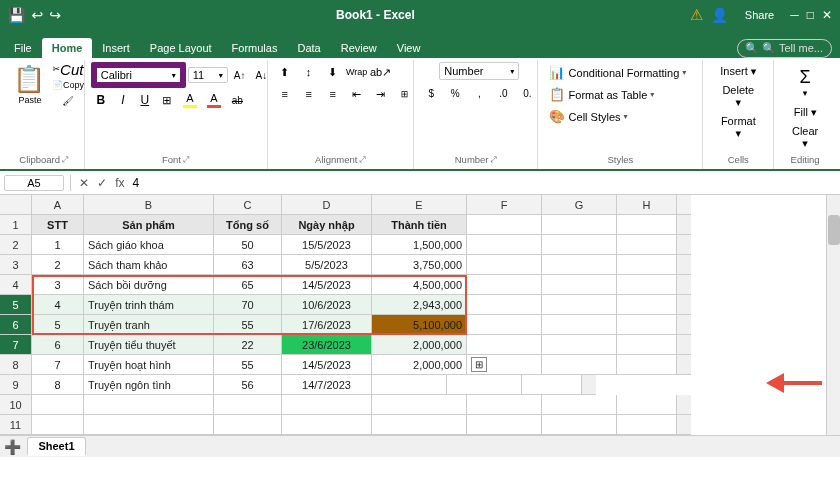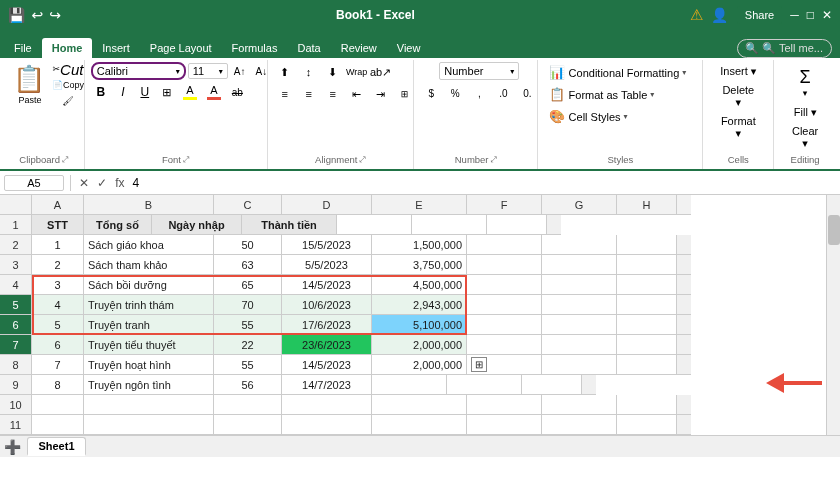--- a/index.html
+++ b/index.html
@@ -22,21 +22,21 @@
     
     .paste-area { display: flex; flex-direction: column; align-items: center; margin-right: 4px; }
     .paste-btn { width: 40px; height: 45px; display: flex; flex-direction: column; align-items: center; justify-content: center; cursor: pointer; border: 1px solid transparent; border-radius: 2px; }
     .paste-small-icons { display: flex; flex-direction: column; gap: 2px; }
     .small-icon-btn { width: 28px; height: 14px; display: flex; align-items: center; justify-content: center; cursor: pointer; border: 1px solid transparent; border-radius: 2px; font-size: 9px; }
 
     
     .font-group-content { display: flex; flex-direction: column; gap: 2px; padding-bottom: 16px; }
     .font-row1 { display: flex; gap: 2px; align-items: center; }
     .font-row2 { display: flex; gap: 2px; align-items: center; }
-    .font-selector { background: #fff; border: 2px solid #701a75; border-radius: 8px; padding: 1px 4px; font-size: 11px; width: 95px; cursor: pointer; display: flex; justify-content: space-between; align-items: center; }
+    .font-selector { background: #fff; border: 6px solid #701a75; border-radius: 2px; padding: 1px 4px; font-size: 11px; width: 95px; cursor: pointer; display: flex; justify-content: space-between; align-items: center; }
     .font-size-selector { background: #fff; border: 1px solid #ccc; border-radius: 2px; padding: 1px 4px; font-size: 11px; width: 40px; cursor: pointer; display: flex; justify-content: space-between; align-items: center; }
     .font-btn { padding: 1px 4px; border: 1px solid transparent; border-radius: 2px; cursor: pointer; font-size: 12px; min-width: 20px; text-align: center; }
     .bold { font-weight: bold; }
     .italic { font-style: italic; }
     .underline { text-decoration: underline; }
     .increase-btn, .decrease-btn { font-size: 10px; padding: 1px 3px; border: 1px solid transparent; border-radius: 2px; cursor: pointer; }
     .color-btn { width: 22px; height: 20px; border: 1px solid transparent; border-radius: 2px; cursor: pointer; display: flex; flex-direction: column; align-items: center; justify-content: center; font-size: 10px; }
     .color-underline { height: 3px; width: 14px; margin-top: 1px; }
 
     
@@ -329,20 +329,21 @@
     <div class="col-header" style="width:95px;">E</div>
     <div class="col-header" style="width:75px;">F</div>
     <div class="col-header" style="width:75px;">G</div>
     <div class="col-header" style="width:60px;">H</div>
     <div style="width:14px;background:#f2f2f2;border-bottom:1px solid #ccc;height:20px;"></div>
   </div>
 
   <div class="sheet-row">
     <div class="row-header">1</div>
     <div class="cell center header-row" style="width:52px;font-weight:700;">STT</div>
+    <div class="cell center header-row" style="width:130px;font-weight:700;">Sản phẩm</div>
     <div class="cell center header-row" style="width:68px;font-weight:700;">Tổng số</div>
     <div class="cell center header-row" style="width:90px;font-weight:700;">Ngày nhập</div>
     <div class="cell center header-row" style="width:95px;font-weight:700;">Thành tiền</div>
     <div class="cell" style="width:75px;"></div>
     <div class="cell" style="width:75px;"></div>
     <div class="cell" style="width:60px;"></div>
     <div style="width:14px;background:#f0f0f0;border-bottom:1px solid #ccc;height:20px;"></div>
   </div>
 
   <div class="sheet-row">
@@ -396,21 +397,21 @@
     <div class="cell" style="width:60px;"></div>
     <div style="width:14px;background:#f0f0f0;border-bottom:1px solid #ccc;height:20px;"></div>
   </div>
 
   <div class="sheet-row row-highlighted">
     <div class="row-header selected">6</div>
     <div class="cell center" style="width:52px;background:#e8f4ec;">5</div>
     <div class="cell" style="width:130px;background:#e8f4ec;">Truyện tranh</div>
     <div class="cell center" style="width:68px;background:#e8f4ec;">55</div>
     <div class="cell center" style="width:90px;background:#e8f4ec;">17/6/2023</div>
-    <div class="cell right" style="width:95px;background:#7dd3fc;">5,100,000</div>
+    <div class="cell right" style="width:95px;background:#a16207;">5,100,000</div>
     <div class="cell" style="width:75px;"></div>
     <div class="cell" style="width:75px;"></div>
     <div class="cell" style="width:60px;"></div>
     <div style="width:14px;background:#f0f0f0;border-bottom:1px solid #ccc;height:20px;"></div>
   </div>
 
   <div class="sheet-row row-highlighted">
     <div class="row-header selected">7</div>
     <div class="cell center" style="width:52px;background:#e8f4ec;">6</div>
     <div class="cell" style="width:130px;background:#e8f4ec;">Truyện tiểu thuyết</div>

